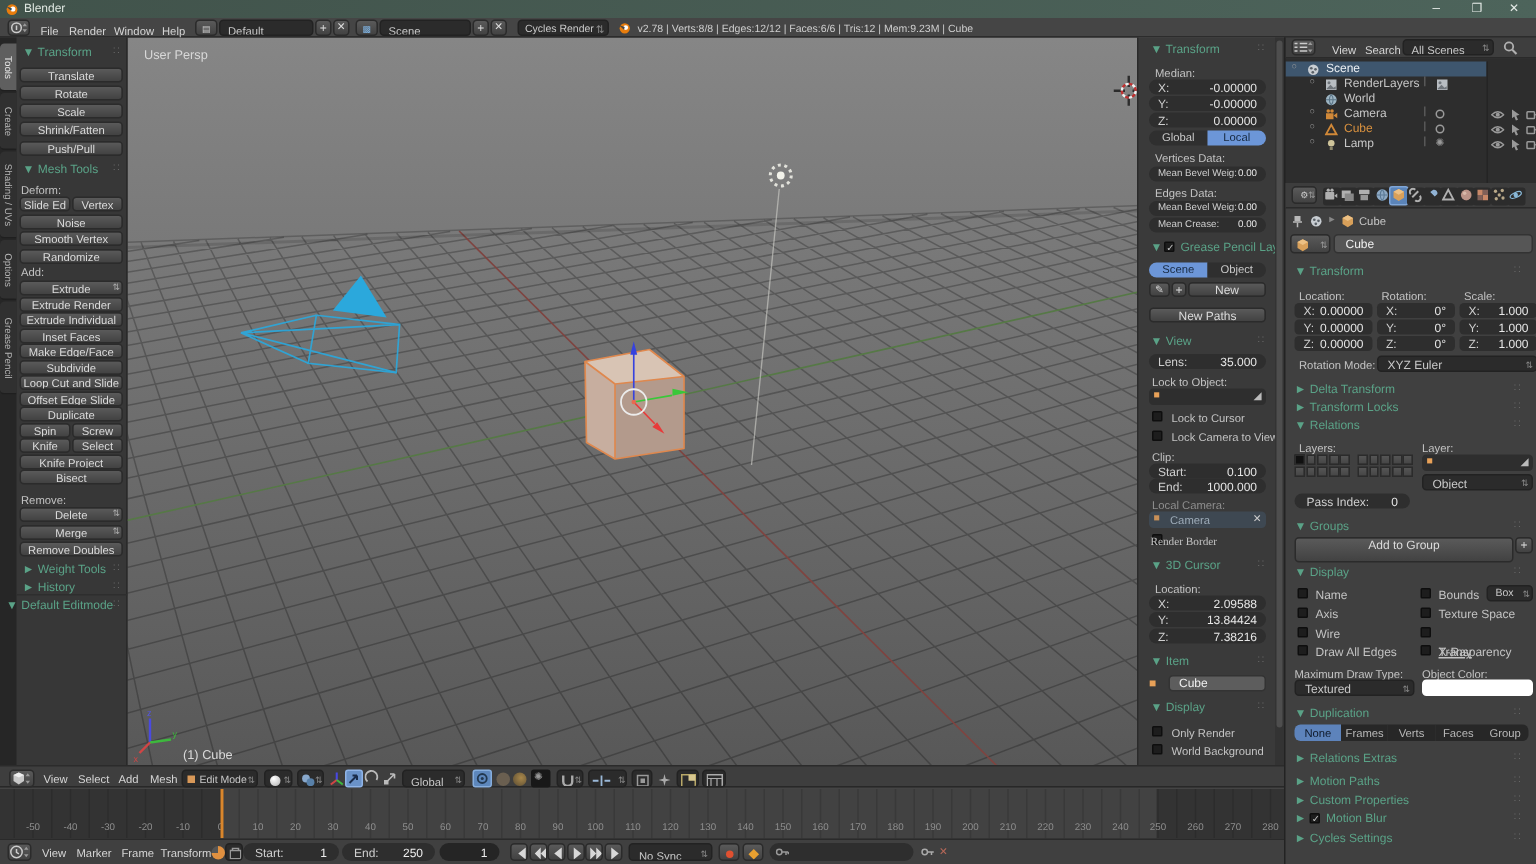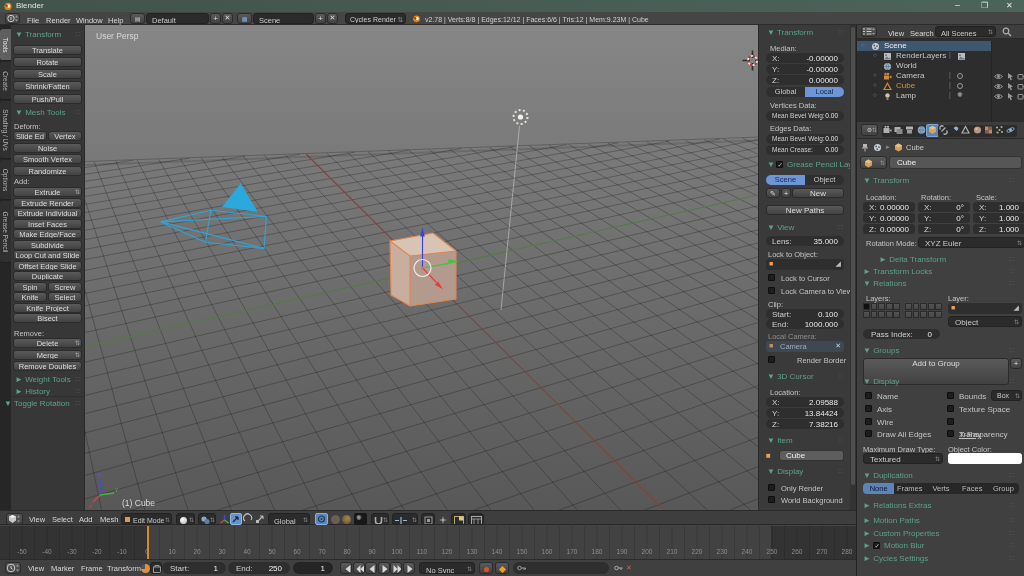--- a/index.html
+++ b/index.html
@@ -105,21 +105,21 @@
     <div class="btn" style="position:absolute;left:13px;top:288px;width:69px;height:10px;font-size:7.5px;line-height:9px;">Bisect</div>
     <span class="lbl ab" style="left:14px;top:304px;">Remove:</span>
     <div class="btn" style="position:absolute;left:13px;top:313px;width:69px;height:10px;font-size:7.5px;line-height:9px;">Delete<span style="position:absolute;right:1px;top:0px;font-size:6px;color:#aaa;">⇅</span></div>
     <div class="btn" style="position:absolute;left:13px;top:324.5px;width:69px;height:10px;font-size:7.5px;line-height:9px;">Merge<span style="position:absolute;right:1px;top:0px;font-size:6px;color:#aaa;">⇅</span></div>
     <div class="btn" style="position:absolute;left:13px;top:336px;width:69px;height:10px;font-size:7.5px;line-height:9px;">Remove Doubles</div>
     <span class="grn ab" style="left:15px;top:350px;">► Weight Tools</span>
     <span class="dots ab" style="right:3px;top:350px;">::</span>
     <span class="grn ab" style="left:15px;top:362px;">► History</span>
     <span class="dots ab" style="right:3px;top:362px;">::</span>
     <div class="ab" style="left:11px;top:371px;width:74px;height:1px;background:#2e2e2e;"></div>
-    <span class="grn ab" style="left:4px;top:374px;">▼ Toggle Rotation</span>
+    <span class="grn ab" style="left:4px;top:374px;">▼ Default Editmode</span>
     <span class="dots ab" style="right:3px;top:374px;">::</span>
   </div>
 <div class="ab" style="left:85px;top:25px;width:771px;height:485px;overflow:hidden;">
 <svg width="771" height="485" viewBox="0 0 771 485">
 <defs>
         <linearGradient id="vg" x1="0" y1="0" x2="0" y2="1">
 <stop offset="0" stop-color="#868686"></stop>
           <stop offset="1" stop-color="#585858"></stop>
         </linearGradient>
       </defs>
@@ -242,21 +242,21 @@
       <span style="position:absolute;left:6px;top:1px;color:#cfcfcf;">End:</span>
       <span style="position:absolute;right:6px;top:1px;color:#e6e6e6;">1000.000</span>
     </div>
     <span class="lbl ab" style="left:9px;top:307px;color:#8f8f8f;">Local Camera:</span>
     <div class="ab" style="left:7px;top:316px;width:78px;height:11px;background:#3e4852;border-radius:3px;">
       <span style="position:absolute;left:3px;top:1px;font-size:7px;color:#c89058;">■</span>
       <span style="position:absolute;left:14px;top:1px;color:#9fadba;font-size:7.5px;">Camera</span>
       <span style="position:absolute;right:3px;top:1px;color:#ccc;font-size:7px;">✕</span>
     </div>
     <div class="cb ab" style="left:9px;top:331px;"></div>
-    <span class="lbl ab" style="left:38px;top:331px;font-size:7.5px;">Render Border</span>
+    <span class="lbl ab" style="left:8px;top:331px;font-size:7.5px;font-family:Liberation Serif, serif;">Render Border</span>
     <span class="grn ab" style="left:8px;top:347px;">▼ 3D Cursor</span>
     <span class="dots ab" style="right:12px;top:347px;">::</span>
     <span class="lbl ab" style="left:11px;top:363px;">Location:</span>
     <div class="pill" style="position:absolute;left:7px;top:372px;width:78px;height:10px;font-size:8px;">
       <span style="position:absolute;left:6px;top:1px;color:#cfcfcf;">X:</span>
       <span style="position:absolute;right:6px;top:1px;color:#e6e6e6;">2.09588</span>
     </div>
     <div class="pill" style="position:absolute;left:7px;top:383px;width:78px;height:10px;font-size:8px;">
       <span style="position:absolute;left:6px;top:1px;color:#cfcfcf;">Y:</span>
       <span style="position:absolute;right:6px;top:1px;color:#e6e6e6;">13.84424</span>
@@ -751,21 +751,21 @@
     <div class="pill ab" style="left:116px;top:91px;width:52px;height:10px;border-radius:3px;">
       <span style="position:absolute;left:6px;top:1px;">Y:</span>
       <span style="position:absolute;right:6px;top:1px;color:#e8e8e8;">1.000</span>
     </div>
     <div class="pill ab" style="left:116px;top:102px;width:52px;height:10px;border-radius:3px;">
       <span style="position:absolute;left:6px;top:1px;">Z:</span>
       <span style="position:absolute;right:6px;top:1px;color:#e8e8e8;">1.000</span>
     </div>
     <span class="lbl ab" style="left:9px;top:117px;">Rotation Mode:</span>
     <div class="dd ab" style="left:61px;top:115px;width:107px;height:11px;padding:1px 0 0 6px;">XYZ Euler<span style="position:absolute;right:2px;top:1px;font-size:6px;color:#888;">⇅</span></div>
-    <span class="grn ab" style="left:22px;top:133px;text-align:right;">► Delta Transform</span>
+    <span class="grn ab" style="left:6px;top:133px;text-align:right;">► Delta Transform</span>
     <span class="dots ab" style="left:152px;top:133px;">::</span>
     <span class="grn ab" style="left:6px;top:145px;">► Transform Locks</span>
     <span class="dots ab" style="left:152px;top:145px;">::</span>
     <span class="grn ab" style="left:6px;top:157px;">▼ Relations</span>
     <span class="dots ab" style="left:152px;top:157px;">::</span>
     <span class="lbl ab" style="left:9px;top:172px;">Layers:</span>
     <span class="lbl ab" style="left:91px;top:172px;">Layer:</span>
     <div class="ab" style="left:6.0px;top:181px;width:6.8px;height:7px;background:#101010;border:1px solid #2b2b2b;"></div>
     <div class="ab" style="left:13.6px;top:181px;width:6.8px;height:7px;background:linear-gradient(#555,#464646);border:1px solid #2b2b2b;"></div>
     <div class="ab" style="left:21.2px;top:181px;width:6.8px;height:7px;background:linear-gradient(#555,#464646);border:1px solid #2b2b2b;"></div>
@@ -790,21 +790,21 @@
       <span style="position:absolute;left:3px;top:1px;font-size:7px;color:#e8a158;">■</span>
       <span style="position:absolute;right:3px;top:1px;font-size:7px;color:#bbb;">◢</span>
     </div>
     <div class="dd ab" style="left:91px;top:194px;width:74px;height:11px;padding:1px 0 0 6px;">Object<span style="position:absolute;right:2px;top:1px;font-size:6px;color:#888;">⇅</span></div>
     <div class="pill ab" style="left:6px;top:207px;width:77px;height:10px;">
       <span style="position:absolute;left:8px;top:1px;text-align:center;">Pass Index:</span>
       <span style="position:absolute;right:8px;top:1px;color:#e8e8e8;">0</span>
     </div>
     <span class="grn ab" style="left:6px;top:224px;">▼ Groups</span>
     <span class="dots ab" style="left:152px;top:224px;">::</span>
-    <div class="btn ab" style="left:6px;top:236px;width:146px;height:27px;line-height:10px;">Add to Group</div>
+    <div class="btn ab" style="left:6px;top:236px;width:146px;height:17px;line-height:10px;">Add to Group</div>
     <div class="btn ab" style="left:153px;top:236px;width:12px;height:11px;line-height:10px;">+</div>
     <span class="grn ab" style="left:6px;top:255px;">▼ Display</span>
     <span class="dots ab" style="left:152px;top:255px;">::</span>
     <span class="cb ab" style="left:8px;top:270px;"></span>
     <span class="lbl ab" style="left:20px;top:270px;font-size:8px;">Name</span>
     <span class="cb ab" style="left:90px;top:270px;"></span>
     <span class="lbl ab" style="left:102px;top:270px;font-size:8px;">Bounds</span>
     <div class="dd ab" style="left:134px;top:268px;width:31px;height:11px;padding:1px 0 0 5px;font-size:7px;">Box<span style="position:absolute;right:1px;top:1px;font-size:6px;color:#888;">⇅</span></div>
     <span class="cb ab" style="left:8px;top:283px;"></span>
     <span class="lbl ab" style="left:20px;top:283px;font-size:8px;">Axis</span>

